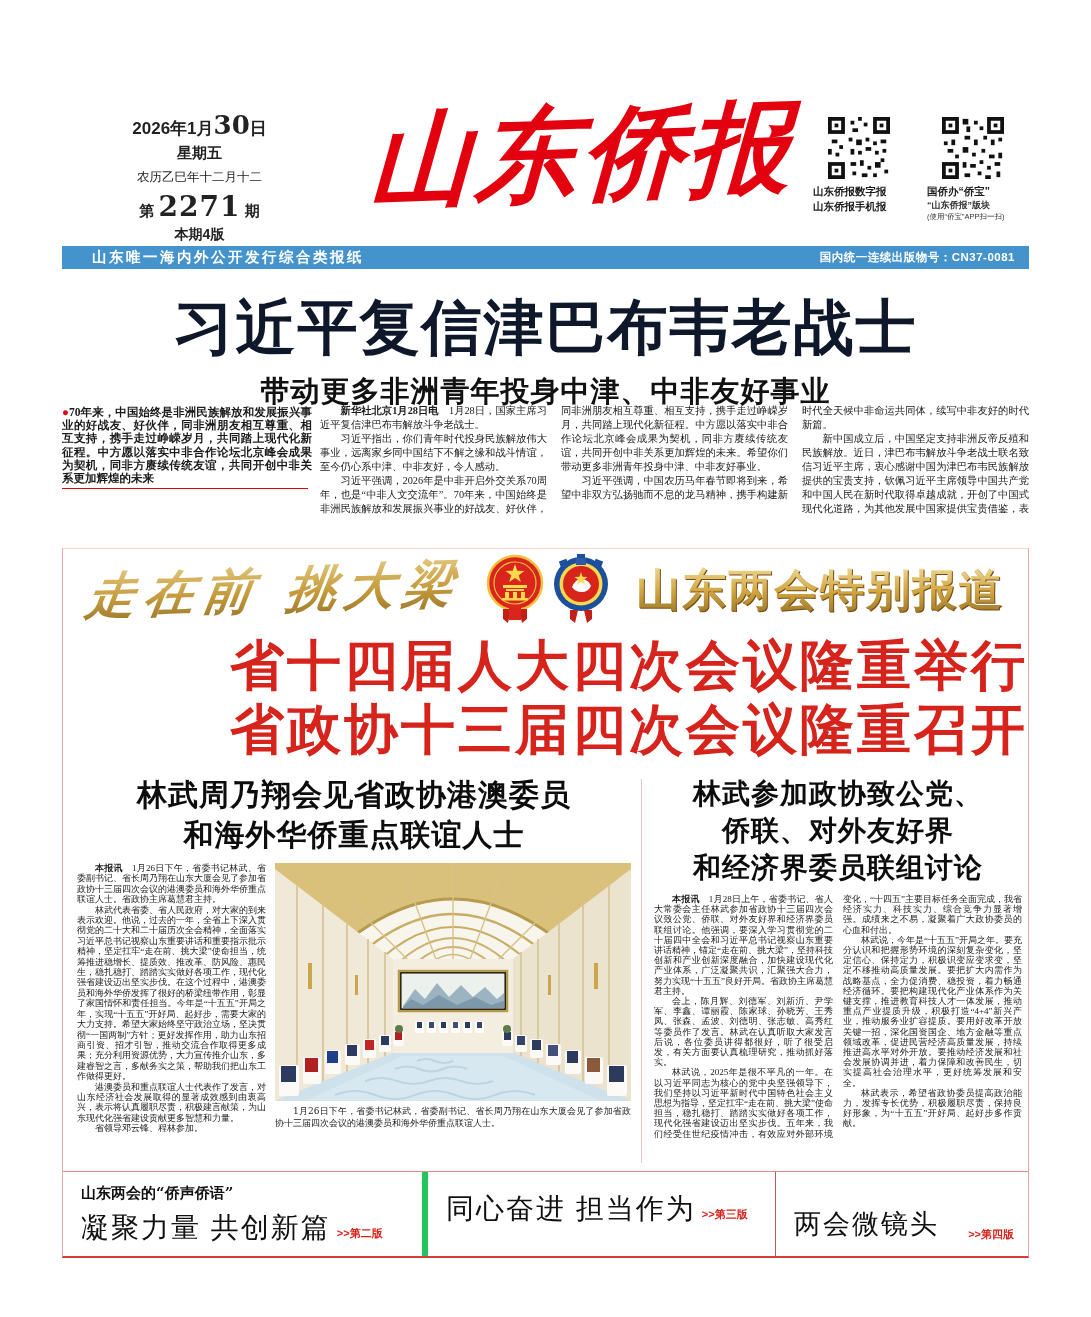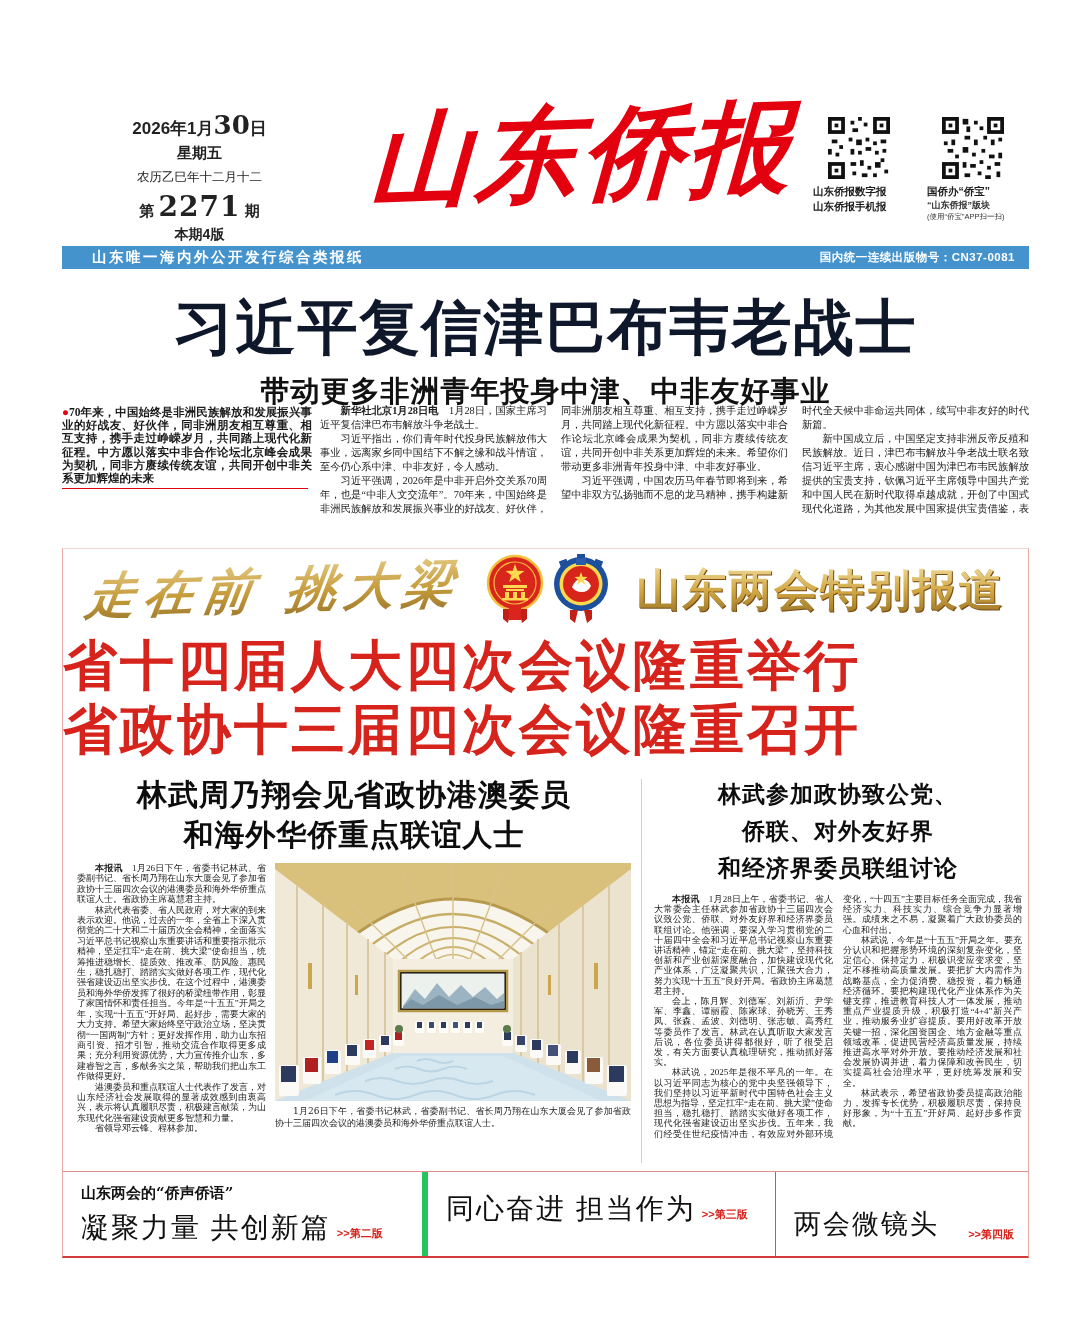--- a/index.html
+++ b/index.html
@@ -54,21 +54,21 @@
   .calli { font-size:50px; font-weight:bold; font-style:italic; font-family:"DejaVu Serif",serif;
     letter-spacing:8px; transform:skewX(-10deg) rotate(-2deg); white-space:nowrap;
     background:linear-gradient(180deg,#e8cf8a 0%,#c49a3a 55%,#93702a 100%);
     -webkit-background-clip:text; background-clip:text; color:transparent; }
   .emblems { display:flex; gap:8px; align-items:center; }
   .emblems svg { display:block; }
   .gold-title { font-size:44px; font-weight:900; font-family:"Liberation Sans",sans-serif; letter-spacing:2px; white-space:nowrap;
     background:linear-gradient(180deg,#f3e3a6 0%,#d2a844 50%,#8f6c22 100%);
     -webkit-background-clip:text; background-clip:text; color:transparent;
     filter:drop-shadow(1.5px 1.5px 0 #7a4a10); }
-  .red-heads { text-align:left; margin-top:8px; }
+  .red-heads { text-align:right; margin-top:8px; }
   .red-heads div { font-size:54px; line-height:64px; font-weight:900; color:#d6231c;
     font-family:"DejaVu Serif",serif; letter-spacing:3px; }
 
   
   .articles { display:flex; margin-top:14px; height:392px; }
   .art-left { width:578px; padding:0 10px 0 14px; }
   .art-sep { width:0; border-left:1px solid #eec4c4; margin:4px 0; }
   .art-right { flex:1; padding:0 6px 0 12px; }
 
   .al-head { text-align:center; font-weight:900; font-family:"DejaVu Serif",serif; color:#0d0d0d; }
@@ -77,21 +77,21 @@
   .al-body { display:flex; gap:9px; margin-top:8px; }
   .al-text { width:198px; height:292px; font-size:9px; line-height:10.4px; text-align:justify; overflow:hidden; }
   .al-text p { text-indent:2em; }
   .al-text .tag { font-weight:bold; }
   .al-fig { width:356px; }
   .al-fig svg.photo { display:block; width:356px; height:238px; }
   .al-cap { margin-top:4px; font-size:9px; line-height:12px; text-align:justify; color:#222; text-indent:2em;
     font-family:"DejaVu Serif",serif; }
 
   .ar-head { text-align:center; font-weight:900; font-family:"DejaVu Serif",serif; color:#0d0d0d; }
-  .ar-head div { font-size:23px; line-height:37px; letter-spacing:1px; }
+  .ar-head div { font-size:28px; line-height:37px; letter-spacing:1px; }
   .ar-body { margin-top:8px; height:262px; column-count:2; column-gap:10px; font-size:9px; line-height:10.2px;
     text-align:justify; overflow:hidden; }
   .ar-body p { text-indent:2em; }
   .ar-body .tag { font-weight:bold; }
 
   
   .teasers { position:absolute; left:0; right:0; bottom:0; top:622px; border-top:1.5px solid #e58b8b;
     display:flex; }
   .tz { padding:12px 14px 8px 18px; position:relative; }
   .tz1 { width:365px; border-right:6px solid #22c55e; }

